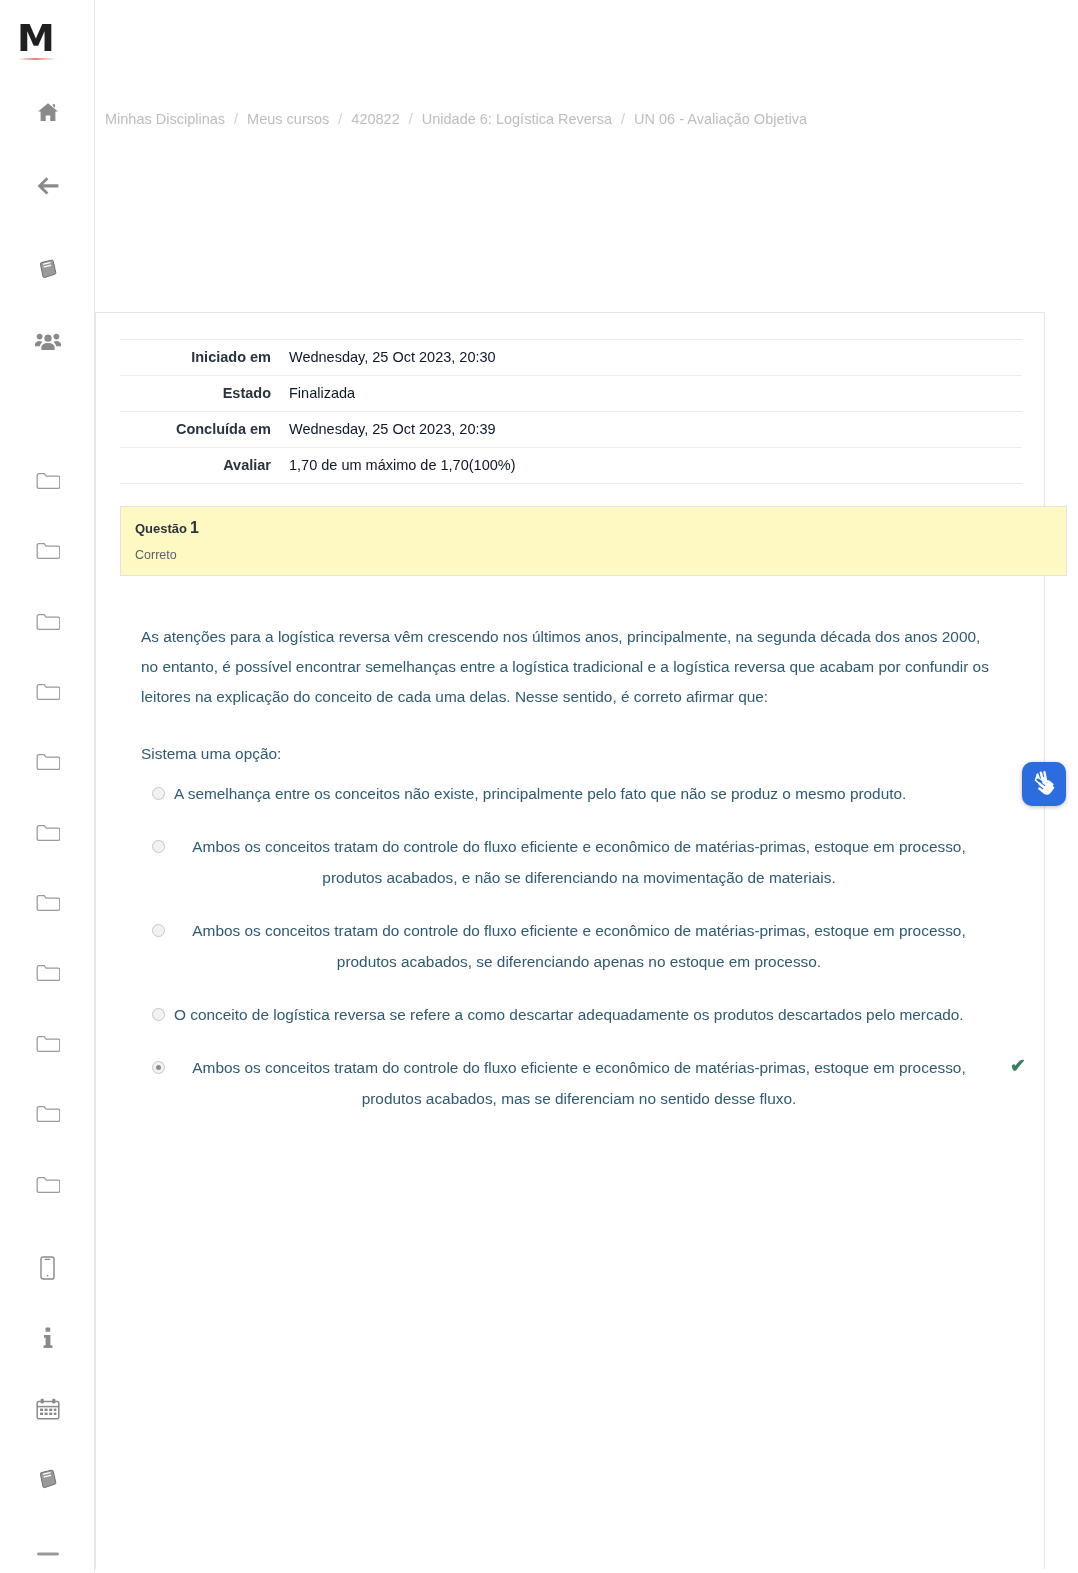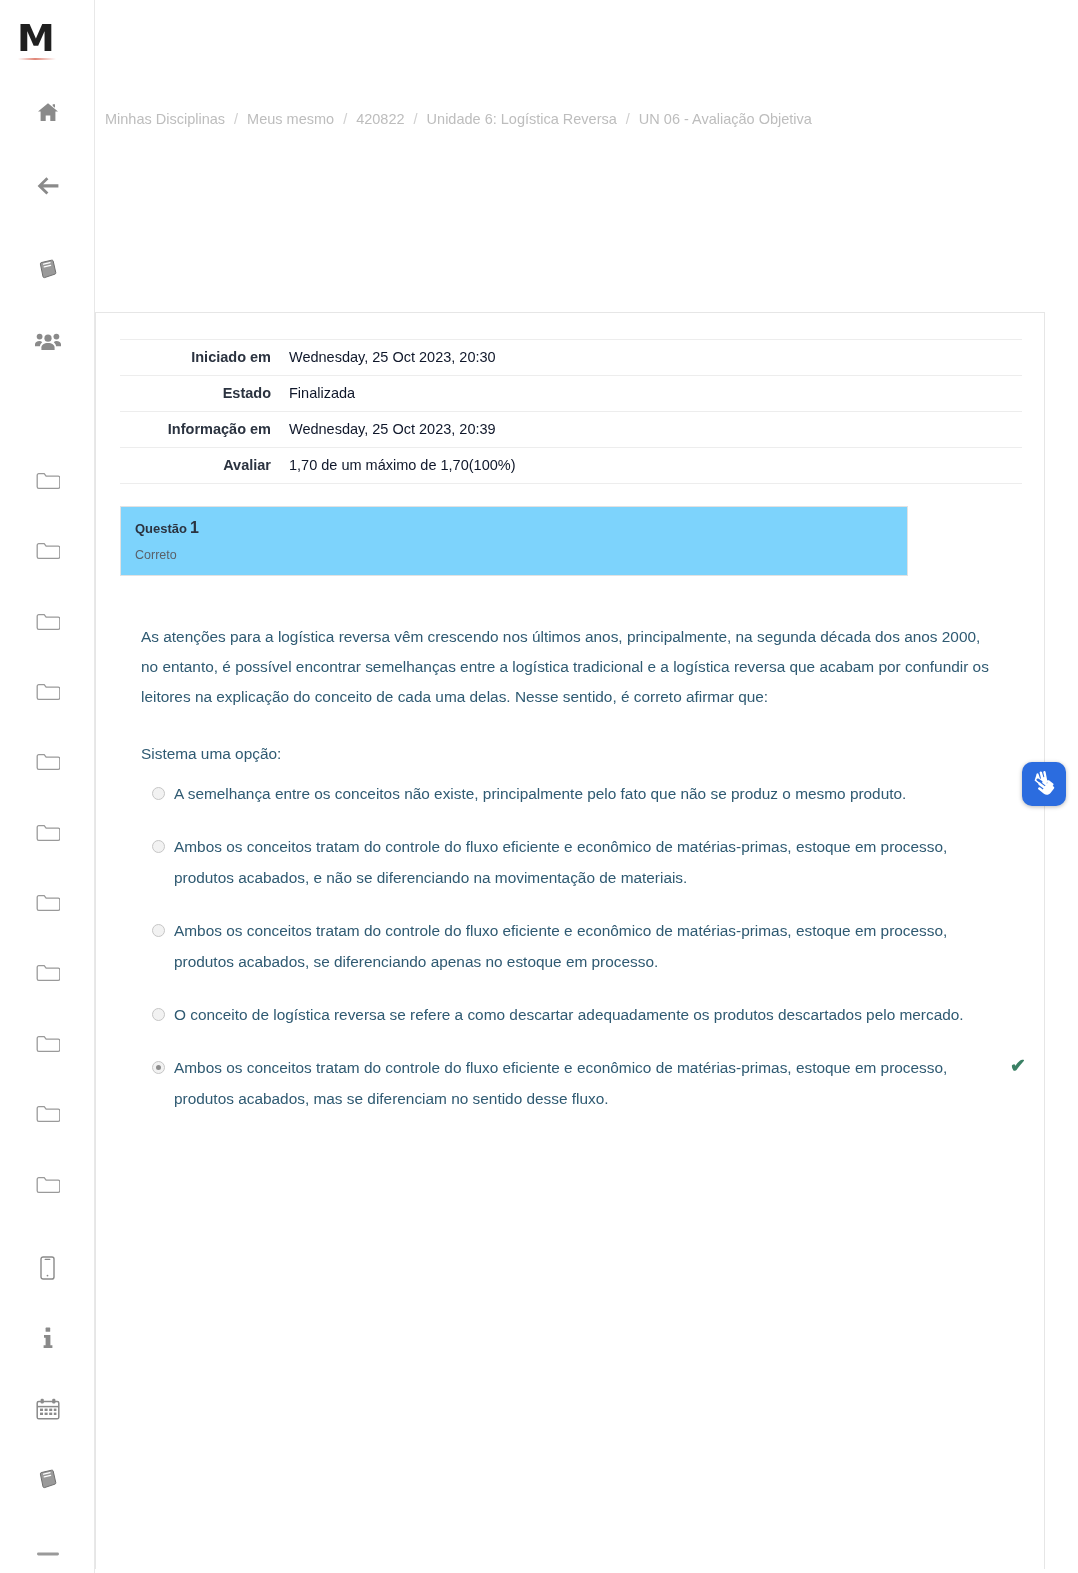--- a/index.html
+++ b/index.html
@@ -120,23 +120,23 @@
     text-align: left;
     vertical-align: top;
     color: #0f172a;
     padding: 8px 0 8px 9px;
     line-height: 19px;
   }
 
   
   #question-info-box {
     margin: 22px 24px 0 24px;
-    width: 788px;
+    width: 947px;
     border: 1px solid #e2e2e2;
-    background: #7dd3fc;
+    background: #fef9c3;
     padding: 12px 14px 12px 14px;
   }
   .q-number {
     font-size: 13px;
     font-weight: 700;
     color: #2b3340;
     line-height: 18px;
   }
   .q-number .q-num-big {
     font-size: 16px;
@@ -166,20 +166,21 @@
   #answer-prompt {
     margin-top: 30px;
     font-size: 15.4px;
     line-height: 24px;
     color: #2f5a72;
   }
   #options-list {
     list-style: none;
     margin: 12px 0 0 0;
     padding: 0;
+    text-align: center;
   }
   .option-row {
     display: flex;
     align-items: flex-start;
     position: relative;
     margin-bottom: 22px;
     min-height: 28px;
     cursor: pointer;
   }
   .option-radio {
@@ -359,21 +360,21 @@
           <rect x="0" y="1.6" width="22" height="2.8" rx="1.4"></rect>
         </svg>
       </div>
     </div>
 </nav>
 
 <header id="page-header">
   <div id="breadcrumb">
       <span class="crumb">Minhas Disciplinas</span>
       <span class="crumb-sep">/</span>
-      <span class="crumb">Meus mesmo</span>
+      <span class="crumb">Meus cursos</span>
       <span class="crumb-sep">/</span>
       <span class="crumb">420822</span>
       <span class="crumb-sep">/</span>
       <span class="crumb">Unidade 6: Logística Reversa</span>
       <span class="crumb-sep">/</span>
       <span class="crumb">UN 06 - Avaliação Objetiva</span>
     </div>
 </header>
 
 <main id="main-panel">
@@ -382,21 +383,21 @@
     <tbody id="attempt-info-body">
         <tr>
           <th>Iniciado em</th>
           <td>Wednesday, 25 Oct 2023, 20:30</td>
         </tr>
         <tr>
           <th>Estado</th>
           <td>Finalizada</td>
         </tr>
         <tr>
-          <th>Informação em</th>
+          <th>Concluída em</th>
           <td>Wednesday, 25 Oct 2023, 20:39</td>
         </tr>
         <tr>
           <th>Avaliar</th>
           <td>1,70 de um máximo de 1,70(100%)</td>
         </tr>
       </tbody>
   </table>
 
   <section id="question-info-box">

